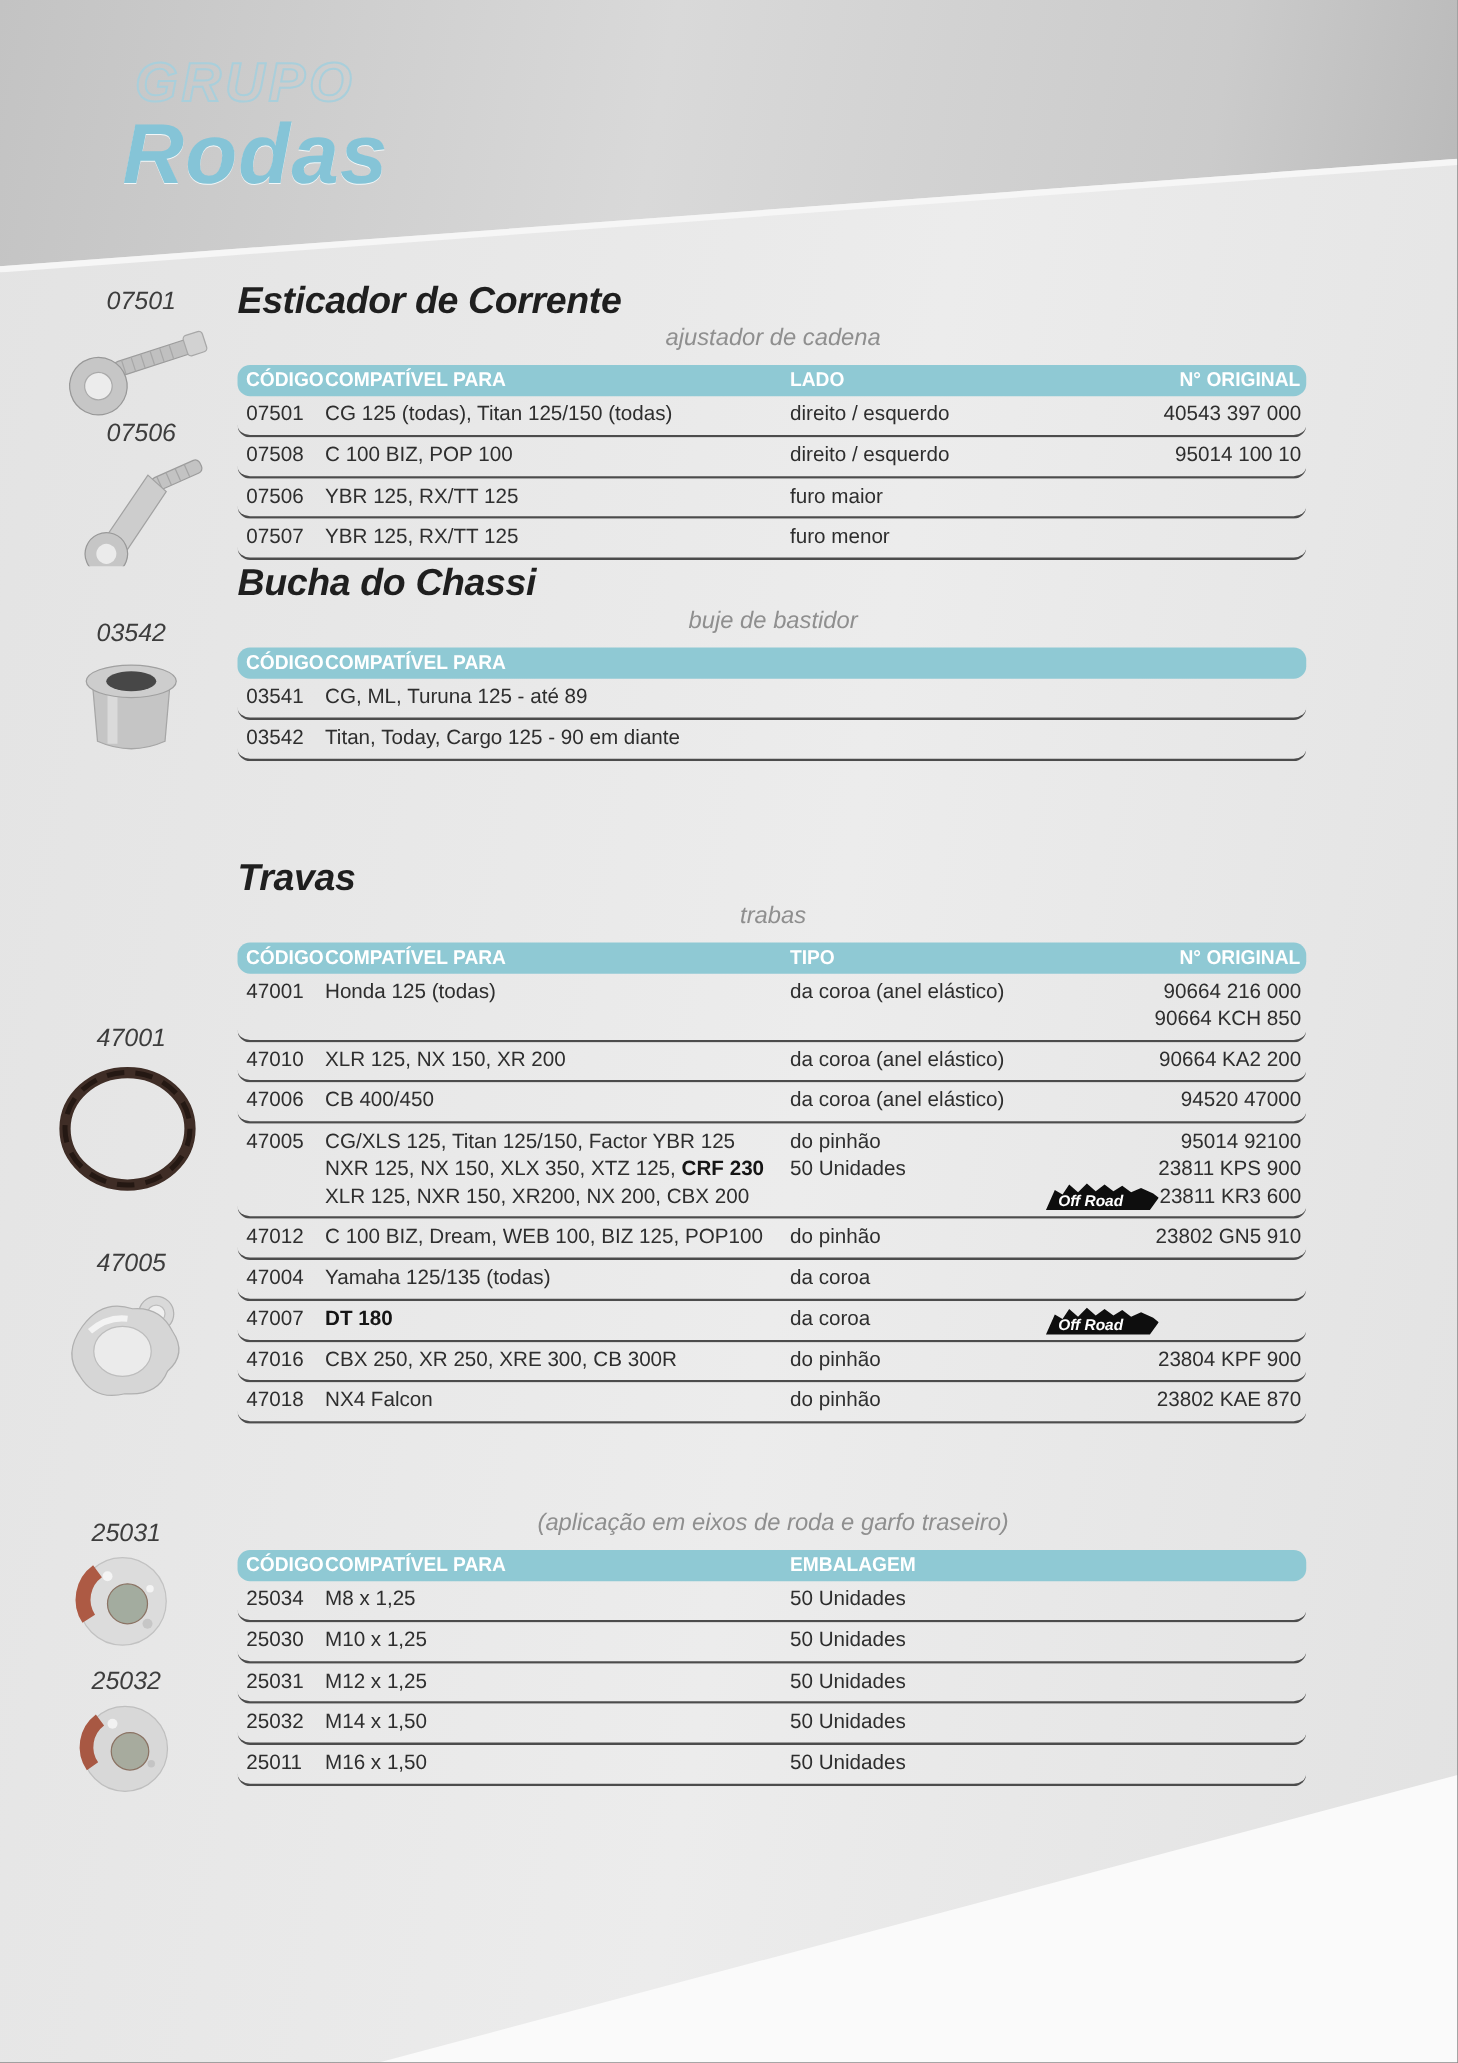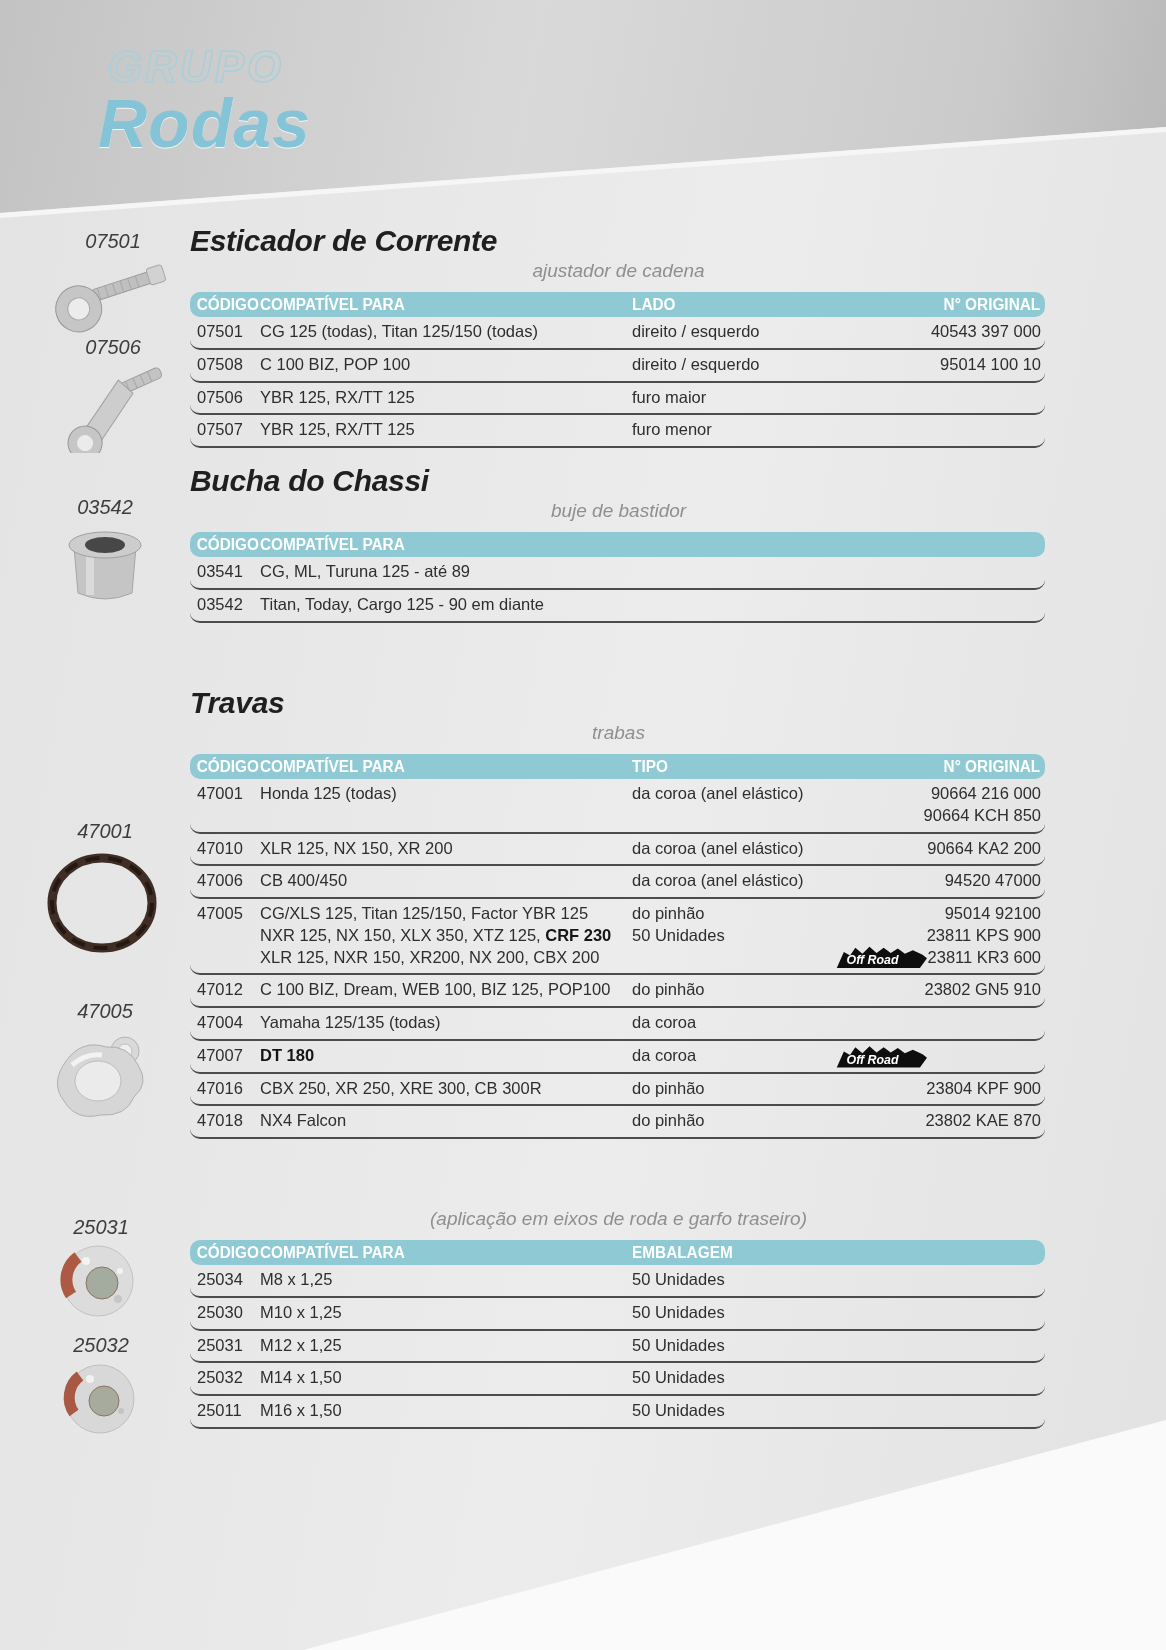--- a/index.html
+++ b/index.html
@@ -40,21 +40,21 @@
   .product{position:absolute;width:150px;text-align:center;}
   .pcode{font-size:20px;font-style:italic;color:#3d3d3d;margin-bottom:2px;}
   .p-07501{left:38px;top:230px;}
   .p-07506{left:38px;top:336px;}
   .p-03542{left:30px;top:496px;}
   .p-47001{left:30px;top:820px;}
   .p-47005{left:30px;top:1000px;}
   .p-25031{left:26px;top:1216px;}
   .p-25032{left:26px;top:1334px;}
   .s-esticador{top:224px;}
-  .s-bucha{top:464px;}
+  .s-bucha{top:450px;}
   .s-travas{top:686px;}
   .s-porca{top:1206px;}
 </style>
 </head>
 <body>
 
 <div class="page">
   <div class="band"></div>
   <div class="band-edge"></div>
   <div class="wedge"></div>

